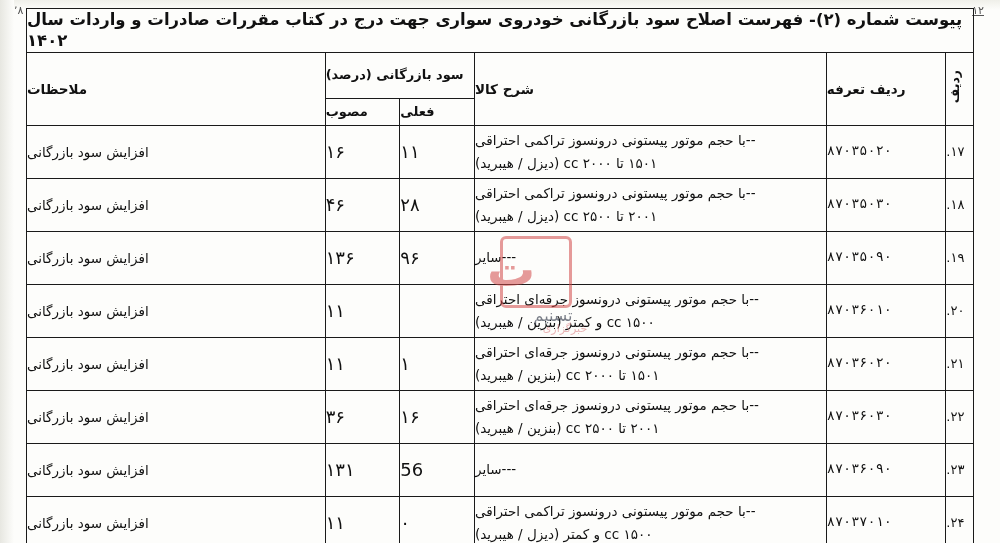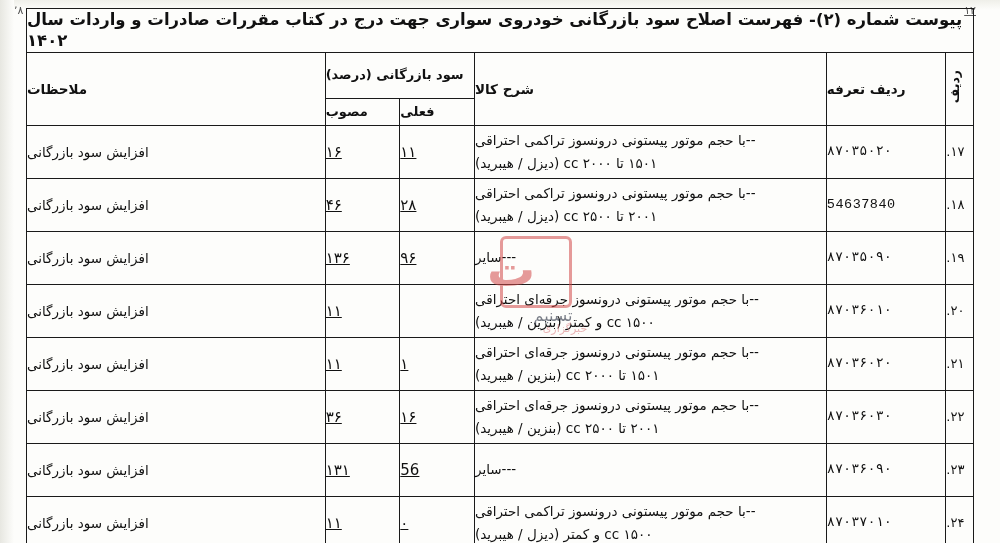--- a/index.html
+++ b/index.html
@@ -91,21 +91,21 @@
     line-height: 1.65;
   }
   .desc {
     font-size: 13.5px;
     line-height: 1.7;
     padding: 2px 10px;
     text-align: center;
   }
   .desc div { white-space: nowrap; }
   .tariff { font-size: 13.5px; letter-spacing: 0.5px; font-family: Liberation Mono, monospace; }
-  .num { font-size: 15px; text-decoration: underline; }
+  .num { font-size: 18px; }
   .notes { font-size: 13.5px; }
   .idx { font-size: 13px; }
   
   .duty-group-label {
     font-size: 13px;
     font-weight: bold;
     padding: 6px 2px;
     line-height: 1.4;
   }
   
@@ -158,21 +158,21 @@
     font-size: 11px;
   }
 </style>
 </head>
 <body>
 
 <div class="page">
   <div class="scan-edge-top"></div>
   <div class="scan-edge-left"></div>
   <div class="corner-mark" style="top:4px; left:14px;">٬۸</div>
-  <div class="corner-mark" style="top:4px; right:24px;text-decoration:underline;">۱۲</div>
+  <div class="corner-mark" style="top:4px; right:16px;text-decoration:underline;">۱۲</div>
 
   <div class="doc">
     <table class="main">
       <colgroup>
         <col style="width:26px">
         <col style="width:112px">
         <col style="width:330px">
         <col style="width:70px">
         <col style="width:70px">
         <col style="width:280px">
@@ -202,21 +202,21 @@
             <div>--با حجم موتور پیستونی درونسوز تراکمی احتراقی</div>
             <div>۱۵۰۱ تا ۲۰۰۰ cc (دیزل / هیبرید)</div>
           </td>
           <td class="row-cell num">۱۱</td>
           <td class="row-cell num">۱۶</td>
           <td class="row-cell notes">افزایش سود بازرگانی</td>
         </tr>
 
         <tr>
           <td class="row-cell idx">۱۸.</td>
-          <td class="row-cell tariff">54637840</td>
+          <td class="row-cell tariff">۸۷۰۳۵۰۳۰</td>
           <td class="desc">
             <div>--با حجم موتور پیستونی درونسوز تراکمی احتراقی</div>
             <div>۲۰۰۱ تا ۲۵۰۰ cc (دیزل / هیبرید)</div>
           </td>
           <td class="row-cell num">۲۸</td>
           <td class="row-cell num">۴۶</td>
           <td class="row-cell notes">افزایش سود بازرگانی</td>
         </tr>
 
         <tr>

